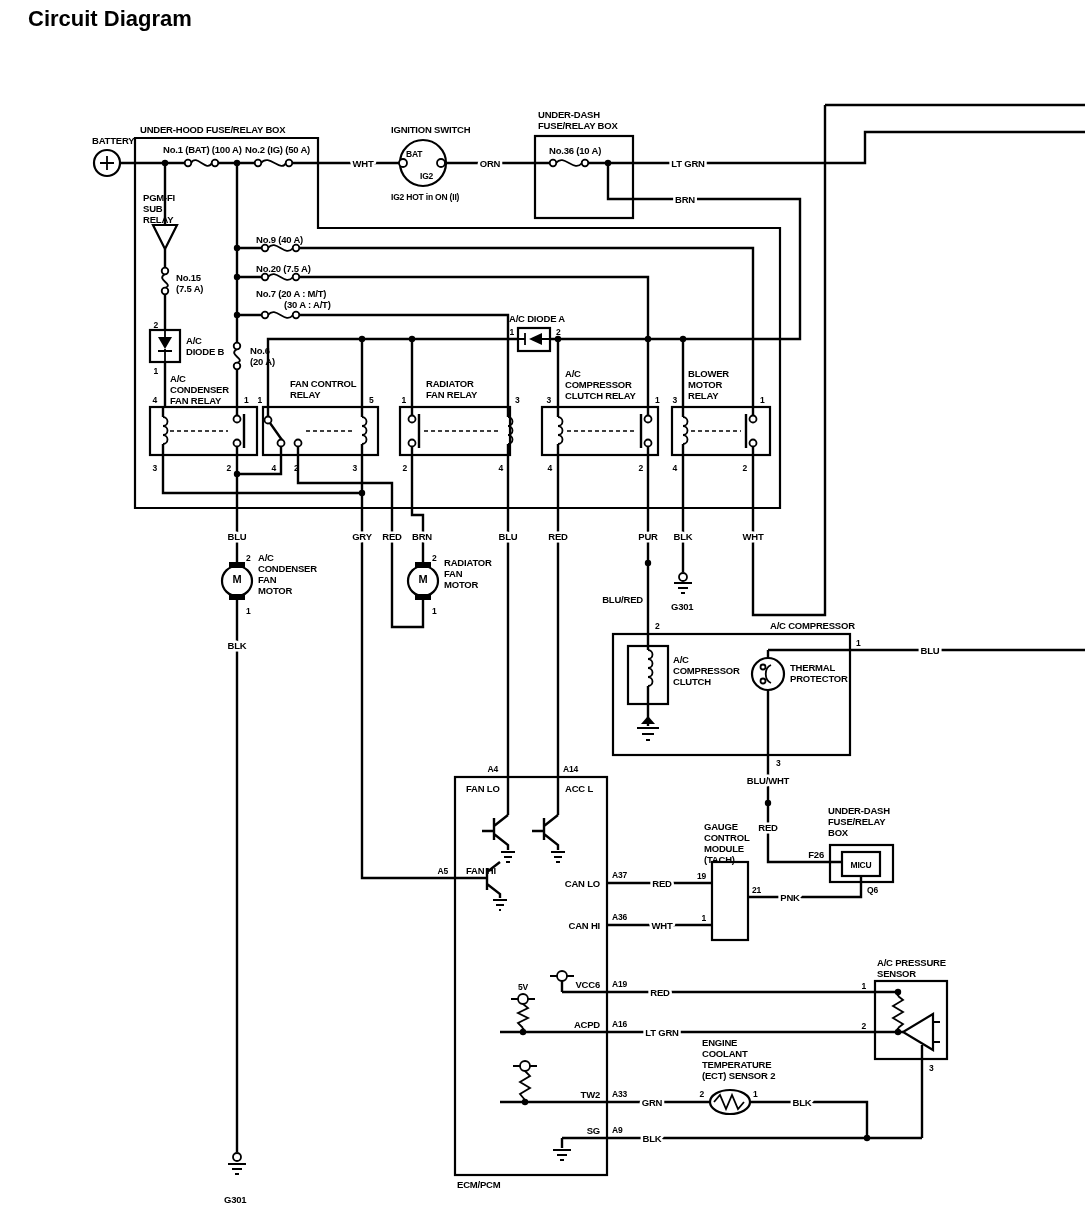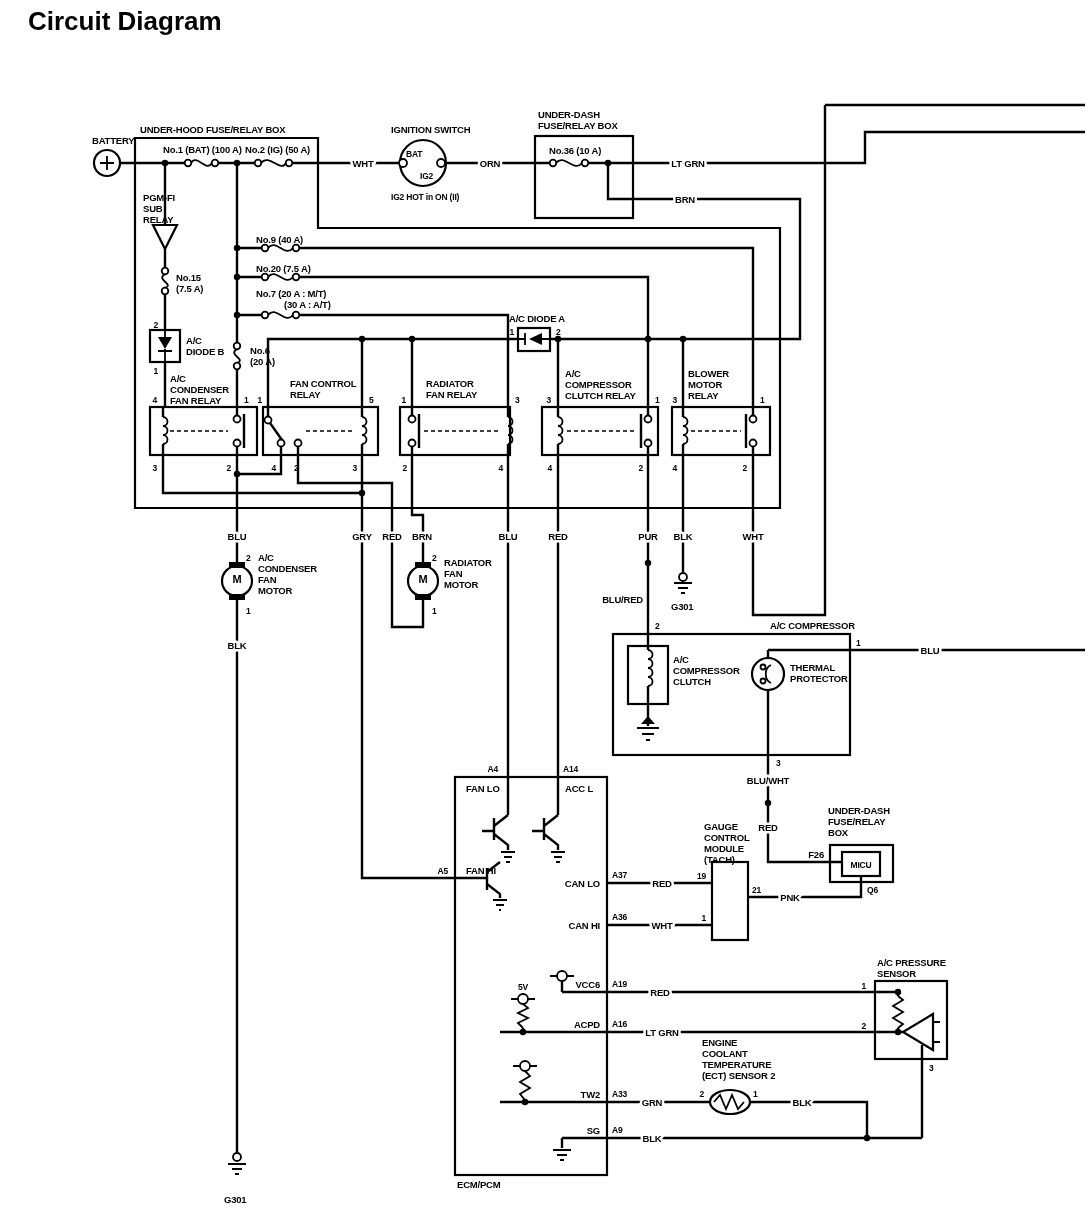--- a/index.html
+++ b/index.html
@@ -1,18 +1,18 @@
 <!DOCTYPE html>
 <html><head>
 <meta charset="utf-8">
 <style>
   html,body{margin:0;padding:0;background:#ffffff;}
   #stage{position:relative;width:1088px;height:1223px;background:#fff;overflow:hidden;}
   #page-title{position:absolute;left:28px;top:6px;margin:0;font-family:"Liberation Sans",sans-serif;
-    font-weight:bold;font-size:26px;color:#000;letter-spacing:0px;}
+    font-weight:bold;font-size:22px;color:#000;letter-spacing:0px;}
   svg{position:absolute;left:0;top:0;}
   svg text{font-family:"Liberation Sans",sans-serif;font-weight:bold;fill:#000;letter-spacing:-0.2px;}
   svg .halo{paint-order:stroke;stroke:#ffffff;stroke-width:5px;stroke-linejoin:round;}
   .wire{stroke:#000;stroke-width:2.4;fill:none;}
   .thin{stroke:#000;stroke-width:1.8;fill:none;}
   .box{stroke:#000;stroke-width:2.2;fill:none;}
   .dash{stroke:#000;stroke-width:1.3;fill:none;stroke-dasharray:4 3;}
   .dot{fill:#000;}
   .wcirc{fill:#fff;stroke:#000;stroke-width:1.8;}
 </style>

